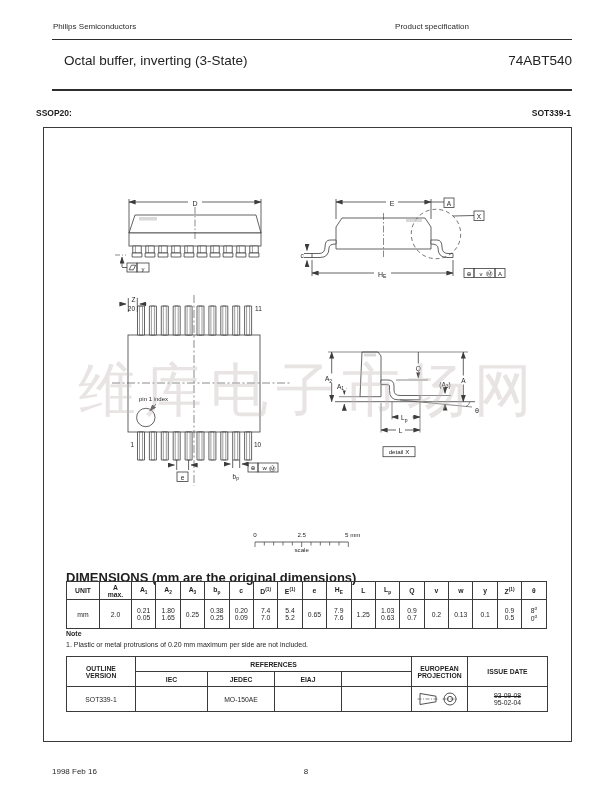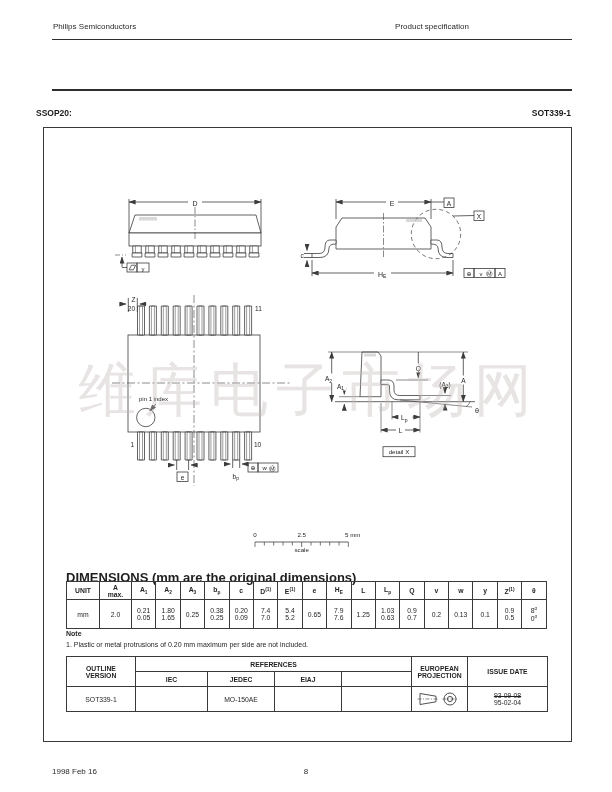--- a/index.html
+++ b/index.html
@@ -41,20 +41,22 @@
       <marker id="ar" markerWidth="7" markerHeight="5" refX="6.6" refY="2.5" orient="auto-start-reverse" markerUnits="userSpaceOnUse">
         <path d="M0,0 L7,2.5 L0,5 Z" fill="#3c3c3c"></path>
       </marker>
     </defs>
   </svg>
 
   <div class="abs hdr" style="left:53px;top:22px">Philips Semiconductors</div>
   <div class="abs hdr" style="left:292px;top:22px;width:280px;text-align:center">Product specification</div>
   <div class="abs rule" style="left:52px;top:39px;width:520px;height:1px"></div>
 
+  <div class="abs title" style="left:64px;top:53px">Octal buffer, inverting (3-State)</div>
+  <div class="abs title" style="left:292px;top:53px;width:280px;text-align:right">74ABT540</div>
   <div class="abs rule" style="left:52px;top:89px;width:520px;height:2px"></div>
 
   <div class="abs sect" style="left:36px;top:108px">SSOP20:</div>
   <div class="abs sect" style="left:292px;top:108px;width:279px;text-align:right">SOT339-1</div>
 
   <div class="abs frame" style="left:43px;top:127px;width:527px;height:613px"></div>
 
   <div class="abs wm" style="left:78px;top:352px">维库电子市场网</div>
 
   <svg class="abs" style="left:113px;top:197px" width="160" height="82" viewBox="0 0 160 82">

